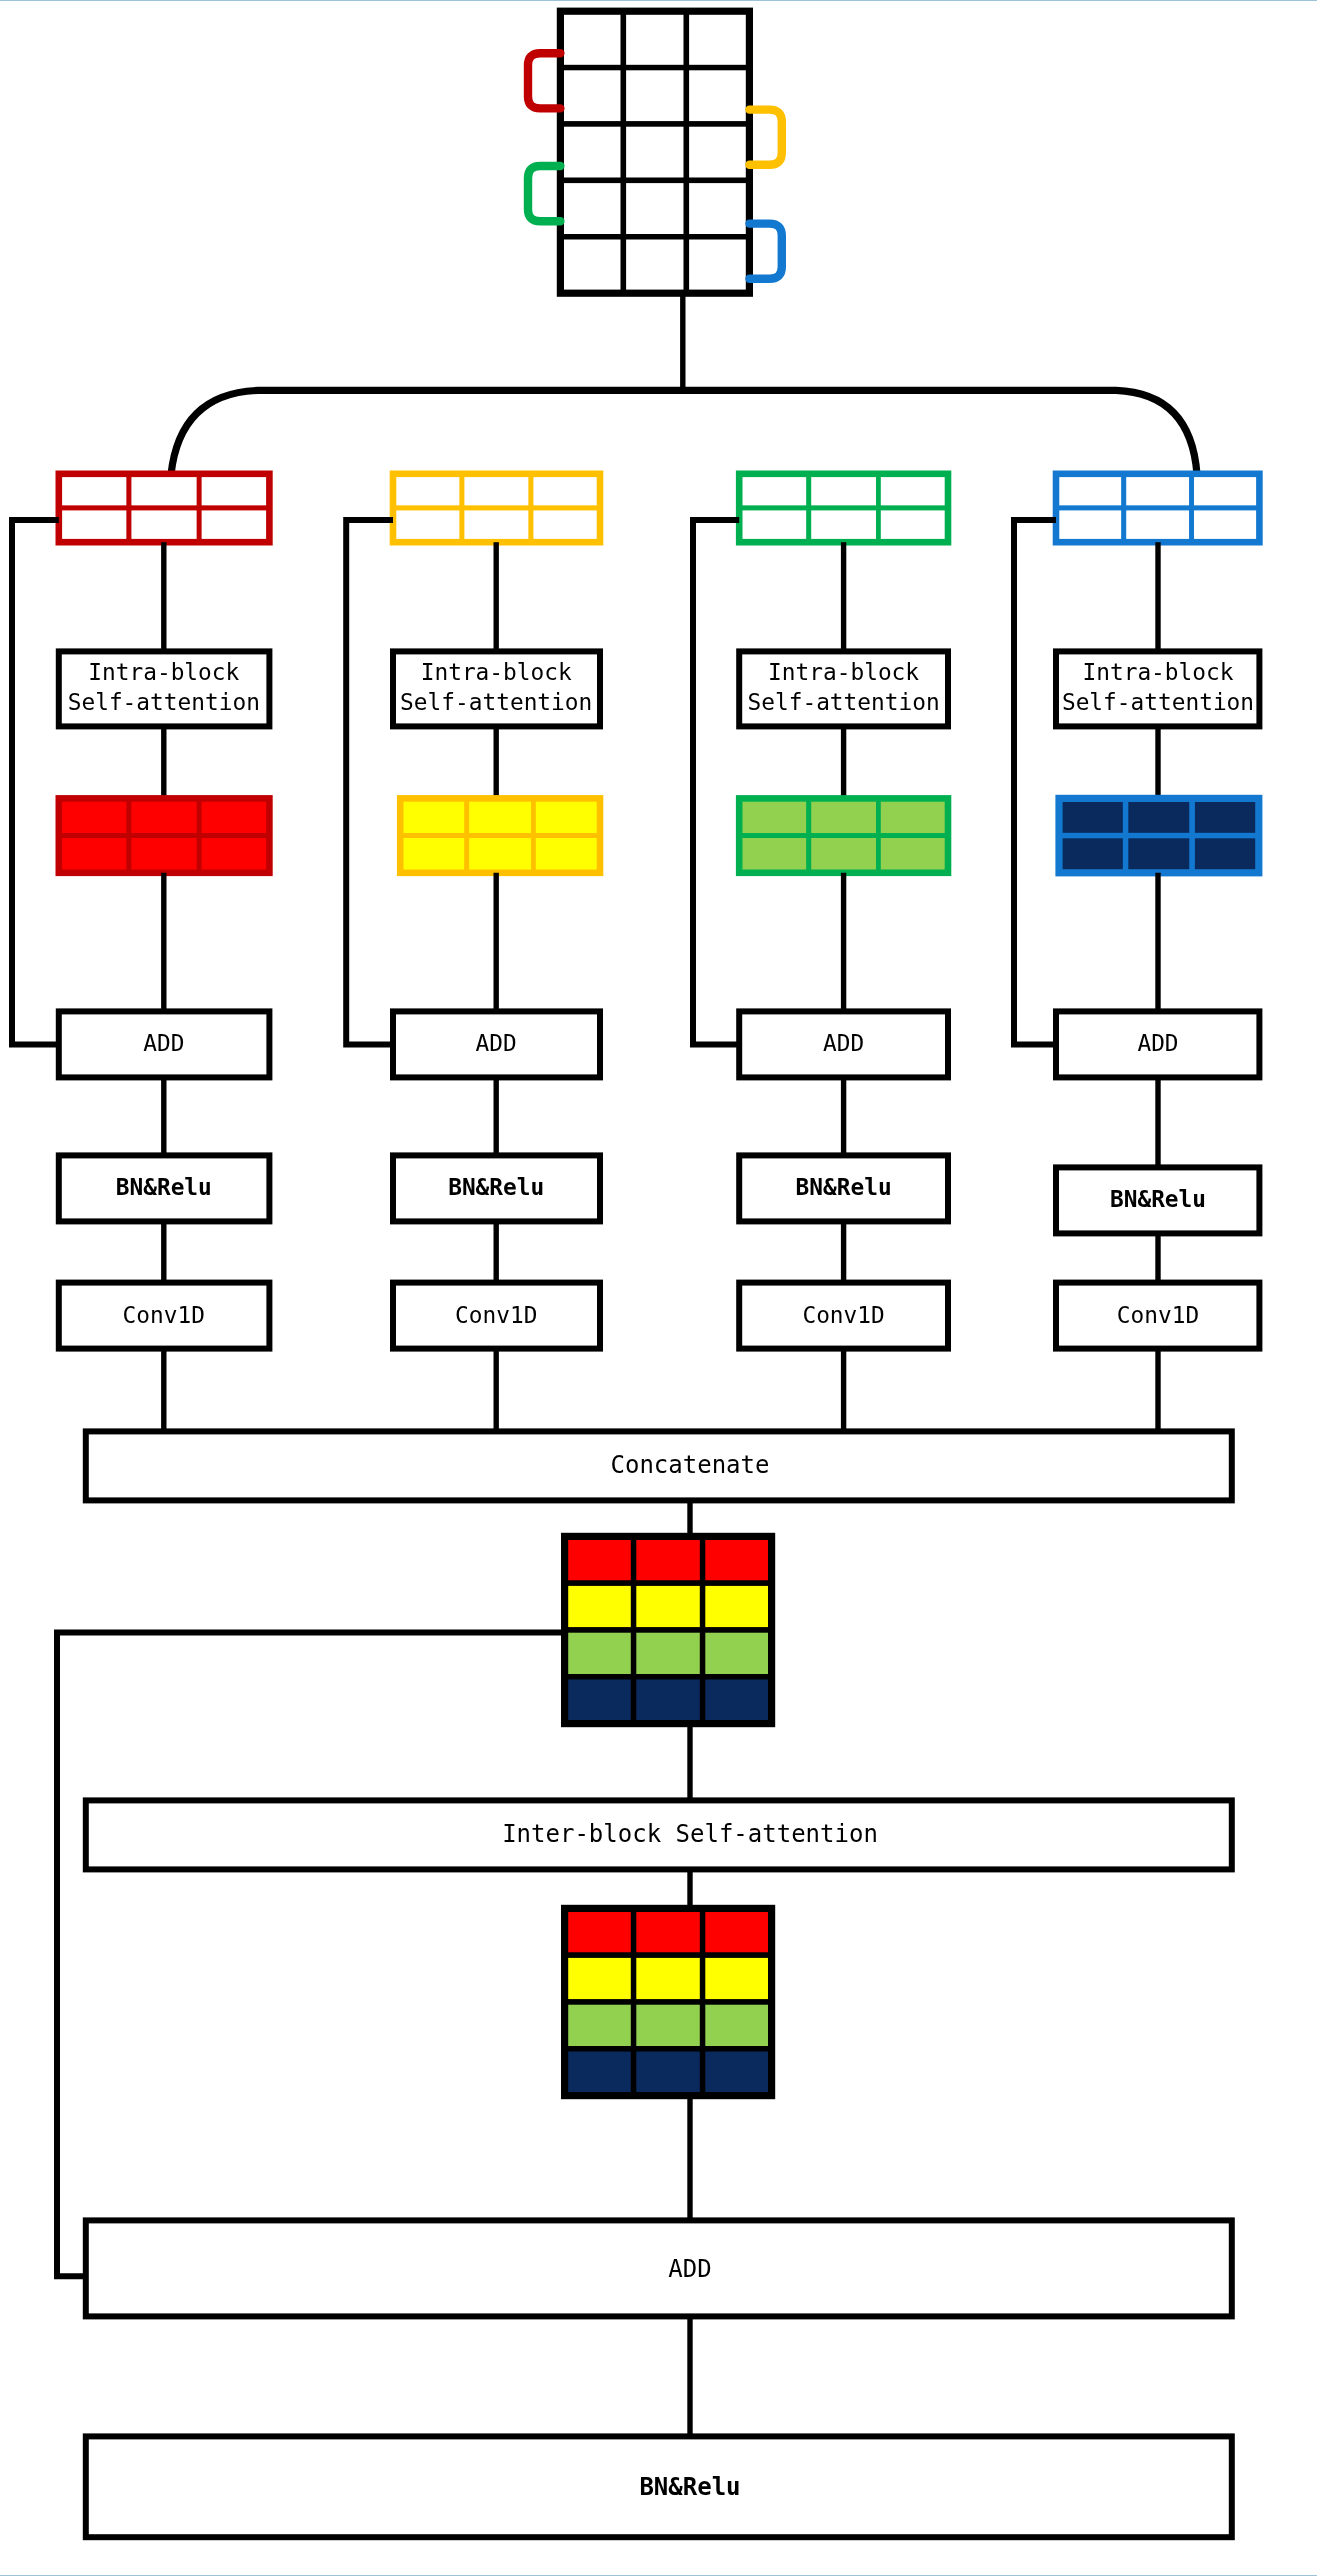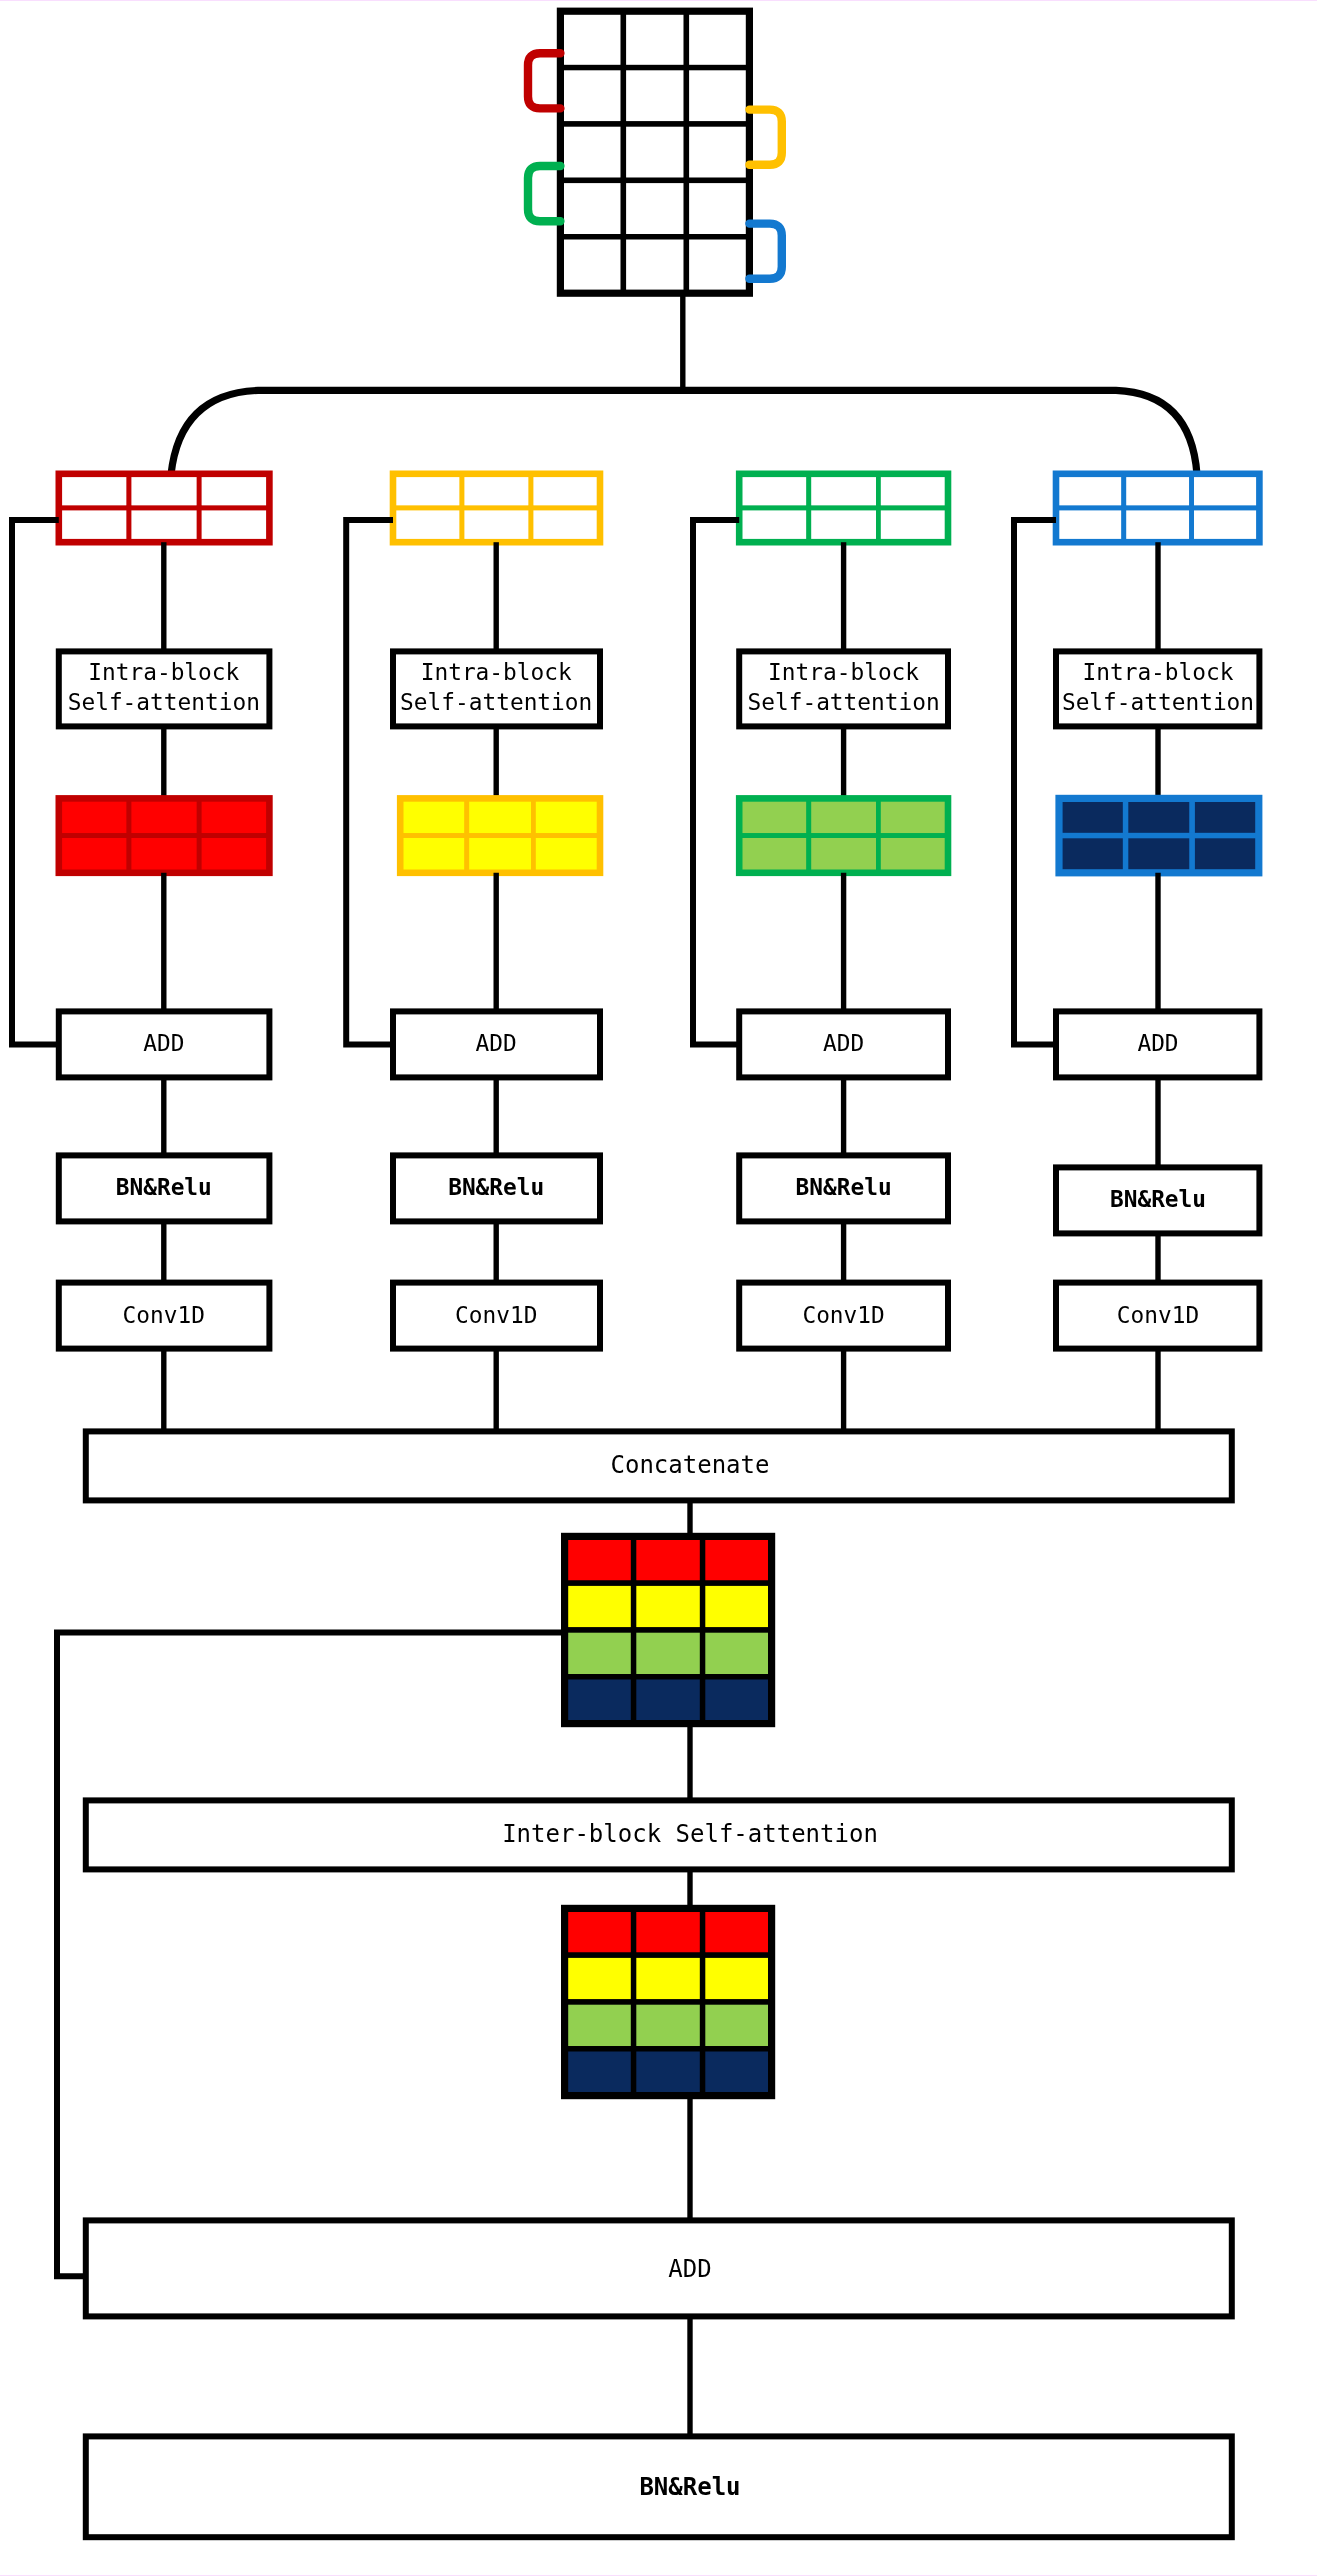--- a/index.html
+++ b/index.html
@@ -1,17 +1,17 @@
 <!DOCTYPE html>
 <html style="font-size:9.6px"><head>
 <meta charset="utf-8">
 <style>
   html,body{margin:0;padding:0;background:#ffffff;}
   body{width:1317px;height:2576px;font-family:"DejaVu Sans Mono",monospace;}
-  #stage{position:relative;width:1317px;height:2576px;overflow:hidden;background:#f0abfc;}
+  #stage{position:relative;width:1317px;height:2576px;overflow:hidden;background:#0369a1;}
   svg#diagram{display:block;width:1317px;height:2576px;}
   .boxlabel{
     font-family:"DejaVu Sans Mono","Liberation Mono",monospace;
     font-size:38px;
     fill:#000;
     text-anchor:middle;
     dominant-baseline:middle;
     font-weight:400;
     letter-spacing:0px;
   }

